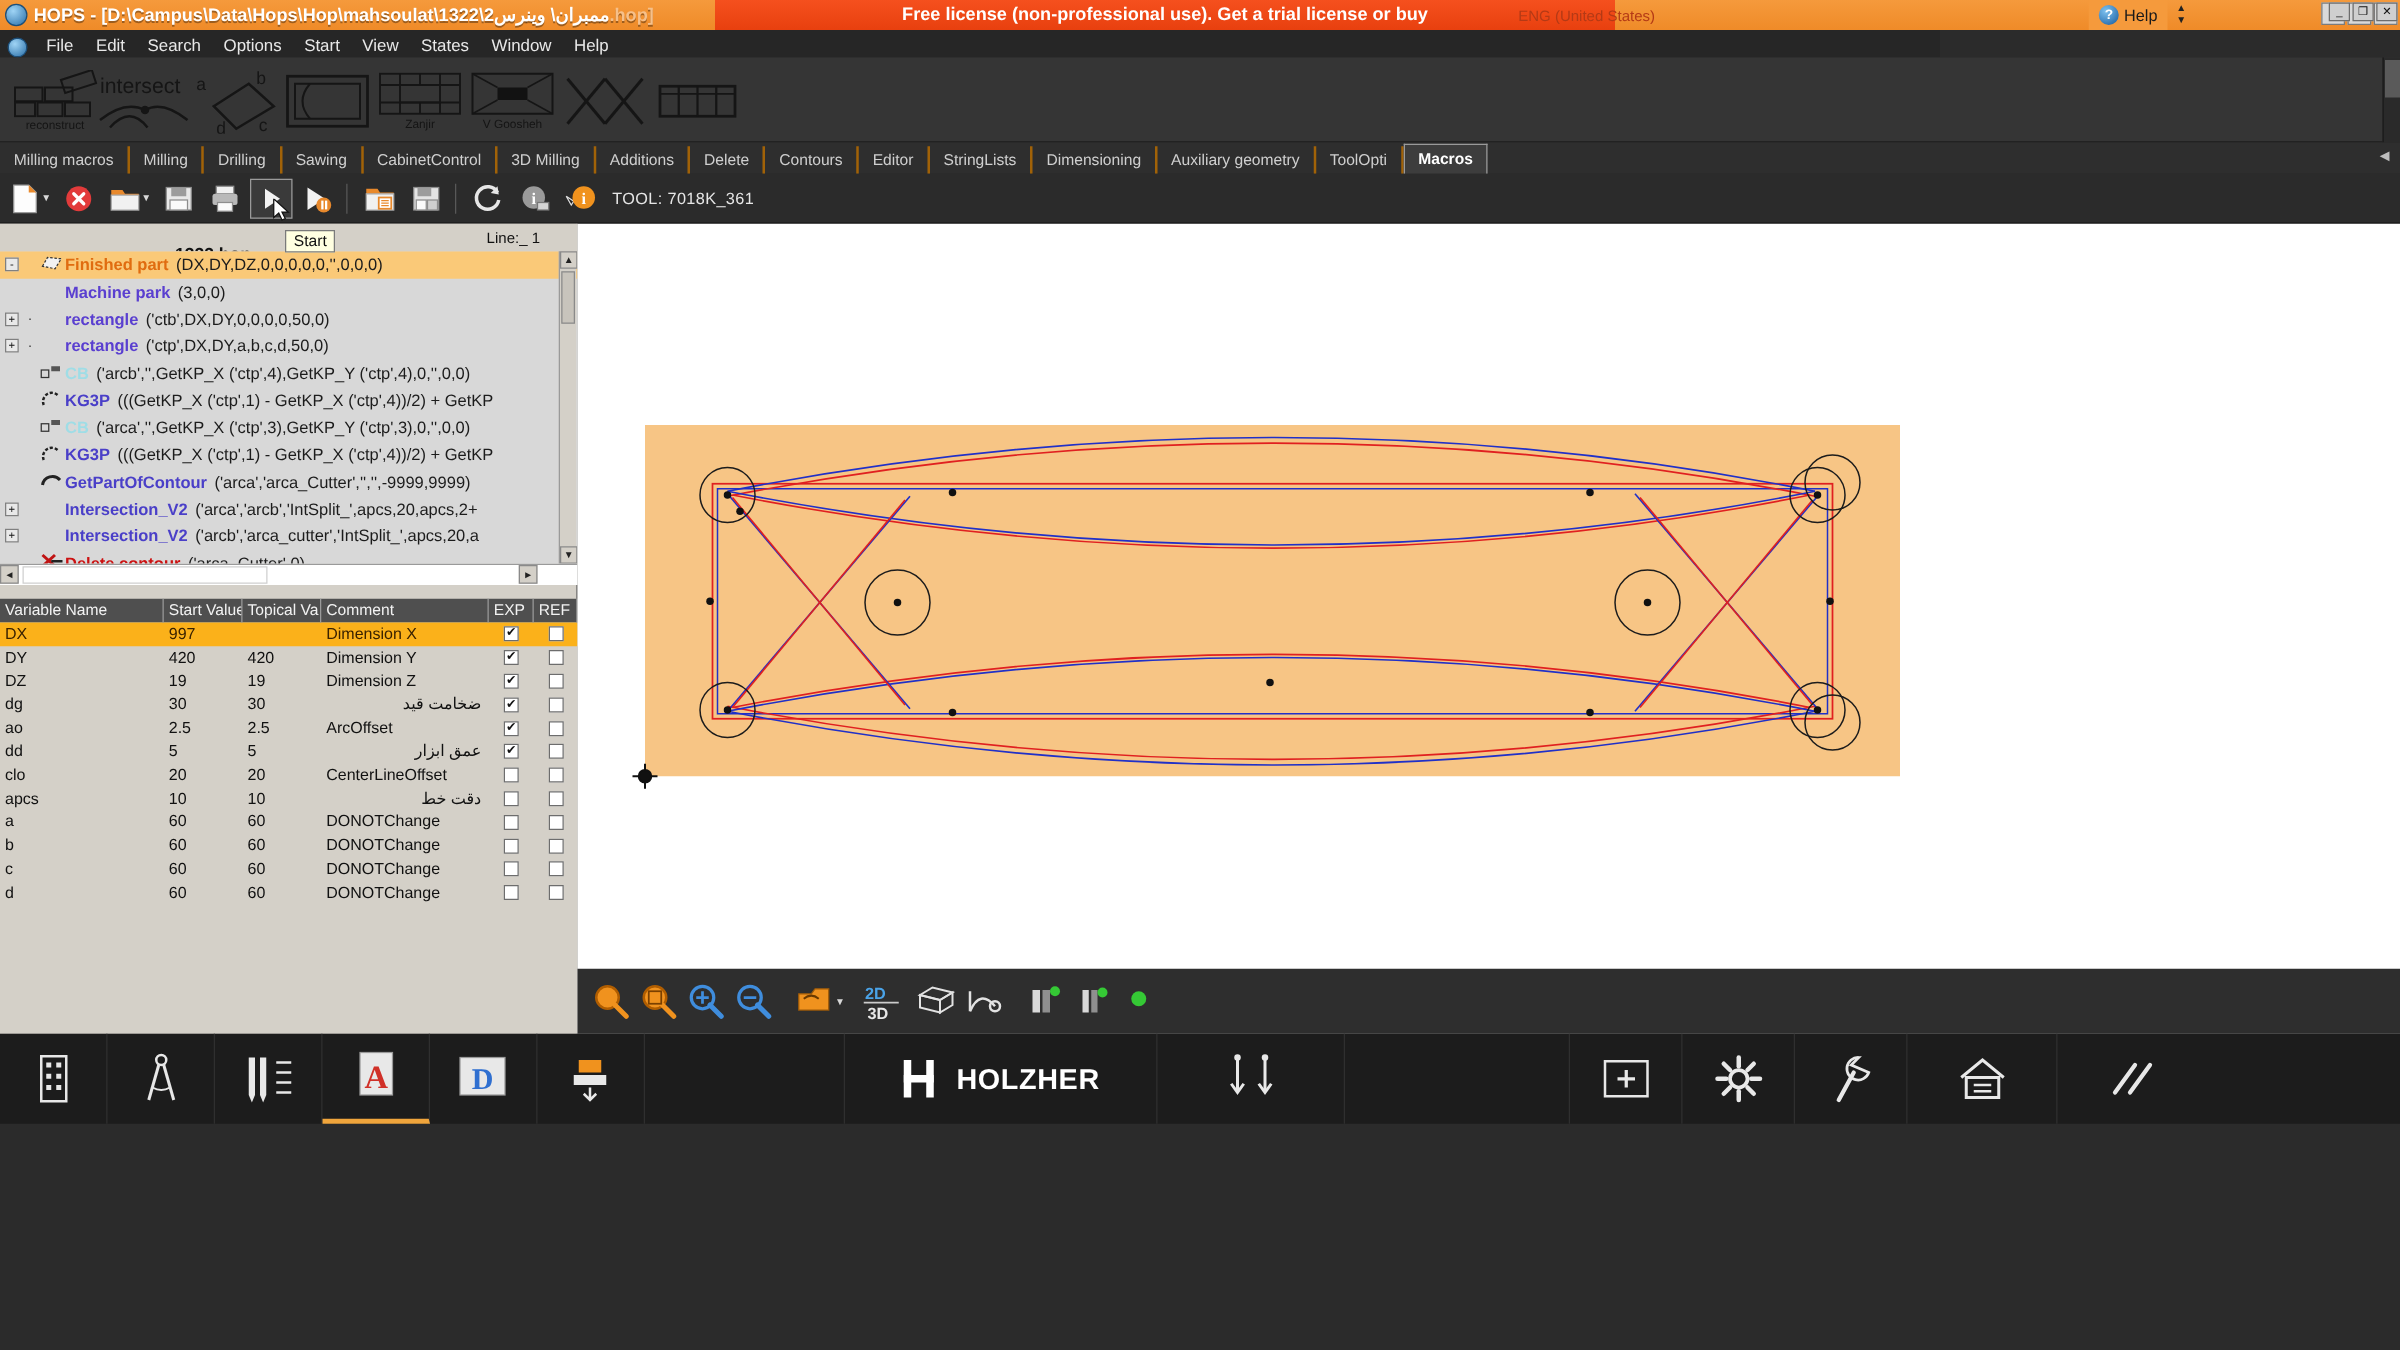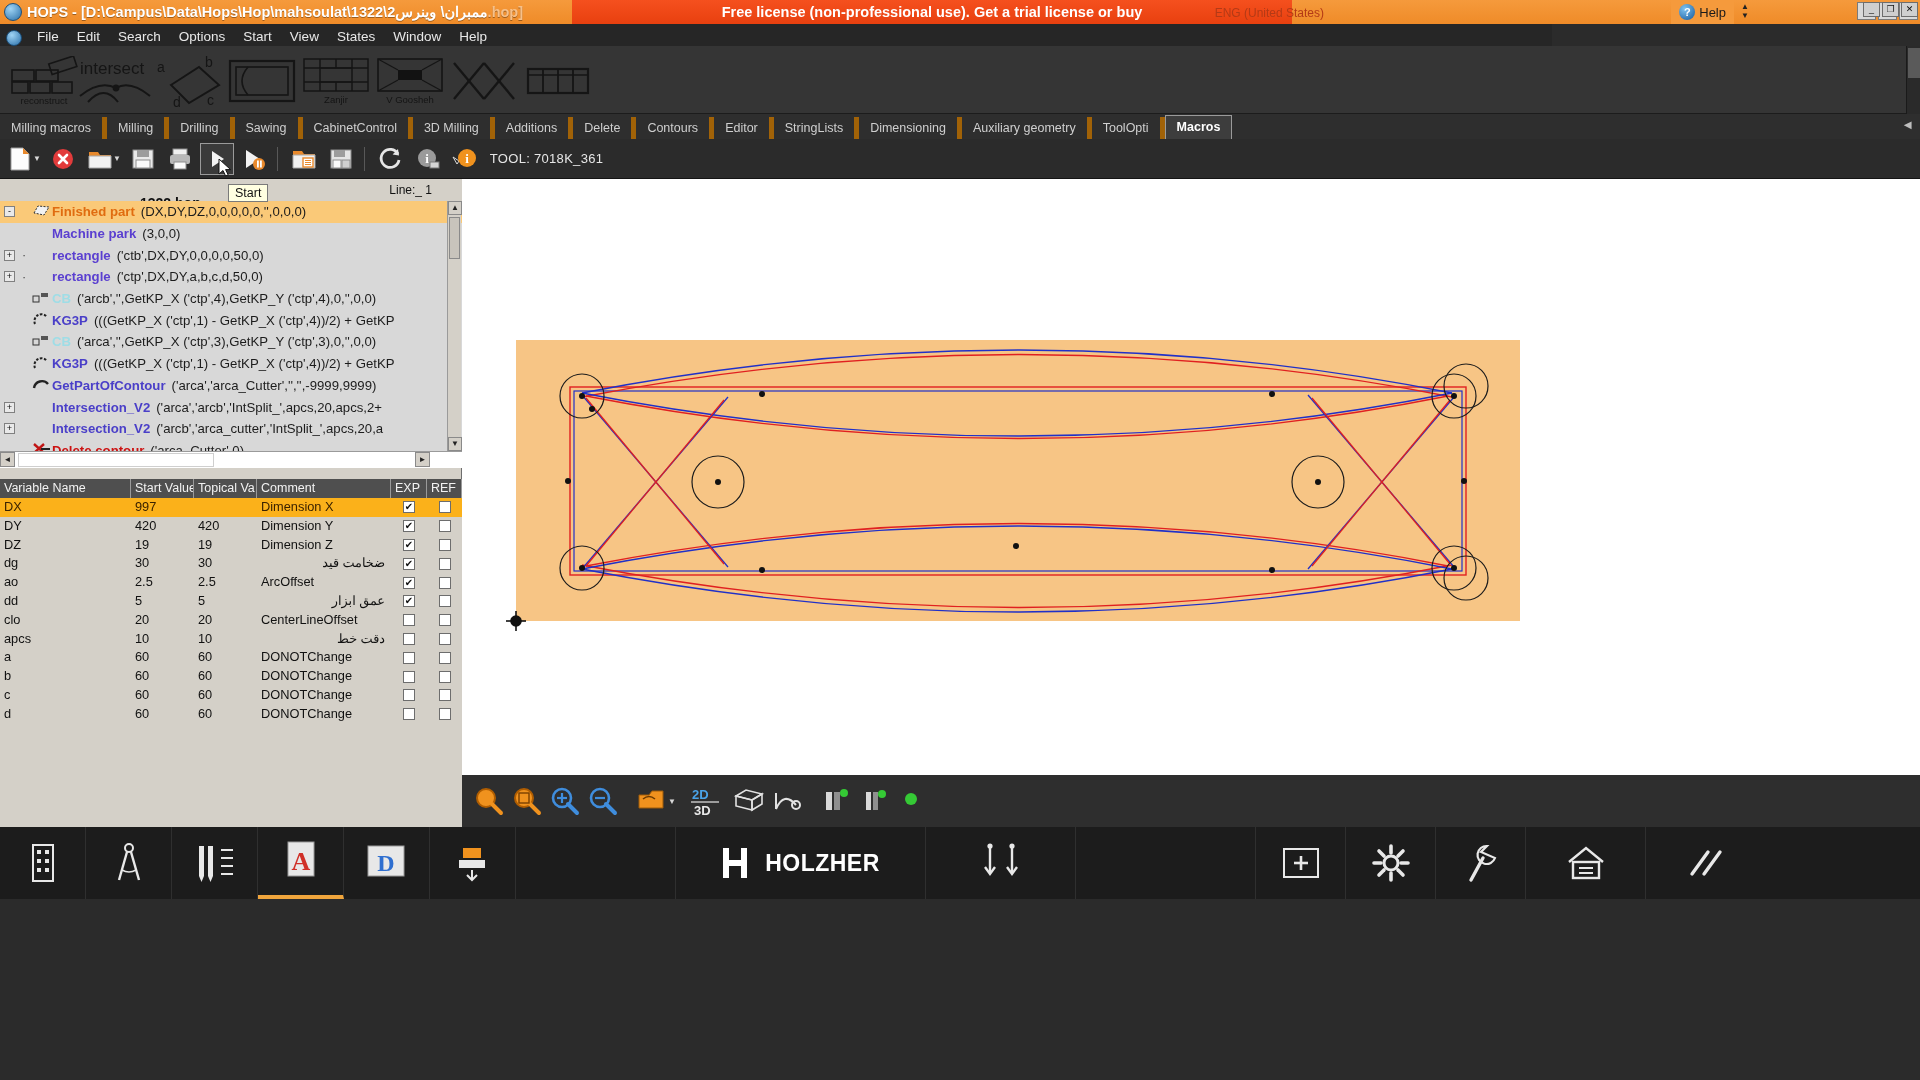--- a/index.html
+++ b/index.html
@@ -52,21 +52,21 @@
     align-items:center; justify-content:center; color:#161616; }
   .ricon .cap { font-size:9.5px; color:#141414; margin-top:1px; }
   #ribbon-scroll { position:absolute; right:0; top:46px; width:14px; height:68px;
     background:#2a2a2a; border-left:1px solid #1a1a1a; }
   #ribbon-scroll .sb { width:12px; height:30px; background:#5a5a5a; margin:2px 1px; }
 
   
   #tabstrip { position:absolute; left:0; top:114px; width:1920px; height:25px;
     background:#2e2e2e; display:flex; align-items:flex-end; }
   .tab { font-size:12.5px; color:#cfcfcf; padding:3px 11px 4px 11px; height:22px;
-    border-right:5px solid #a16207; white-space:nowrap; line-height:16px; }
+    border-right:2px solid #a16207; white-space:nowrap; line-height:16px; }
   .tab.active { background:#3d3d3d; color:#ffffff; font-weight:bold;
     border:1px solid #9a9a9a; border-bottom:none; height:24px; }
   #tab-arrow { position:absolute; right:6px; top:3px; color:#bdbdbd; font-size:13px; }
 
   
   #maintoolbar { position:absolute; left:0; top:139px; width:1920px; height:40px;
     background:#2b2b2b; border-bottom:1px solid #141414; display:flex; align-items:center; }
   .tbi { width:34px; height:32px; margin-left:3px; display:flex; align-items:center;
     justify-content:center; position:relative; }
   .tbi.framed { border:1px solid #9a9a9a; background:#3a3a3a; }

